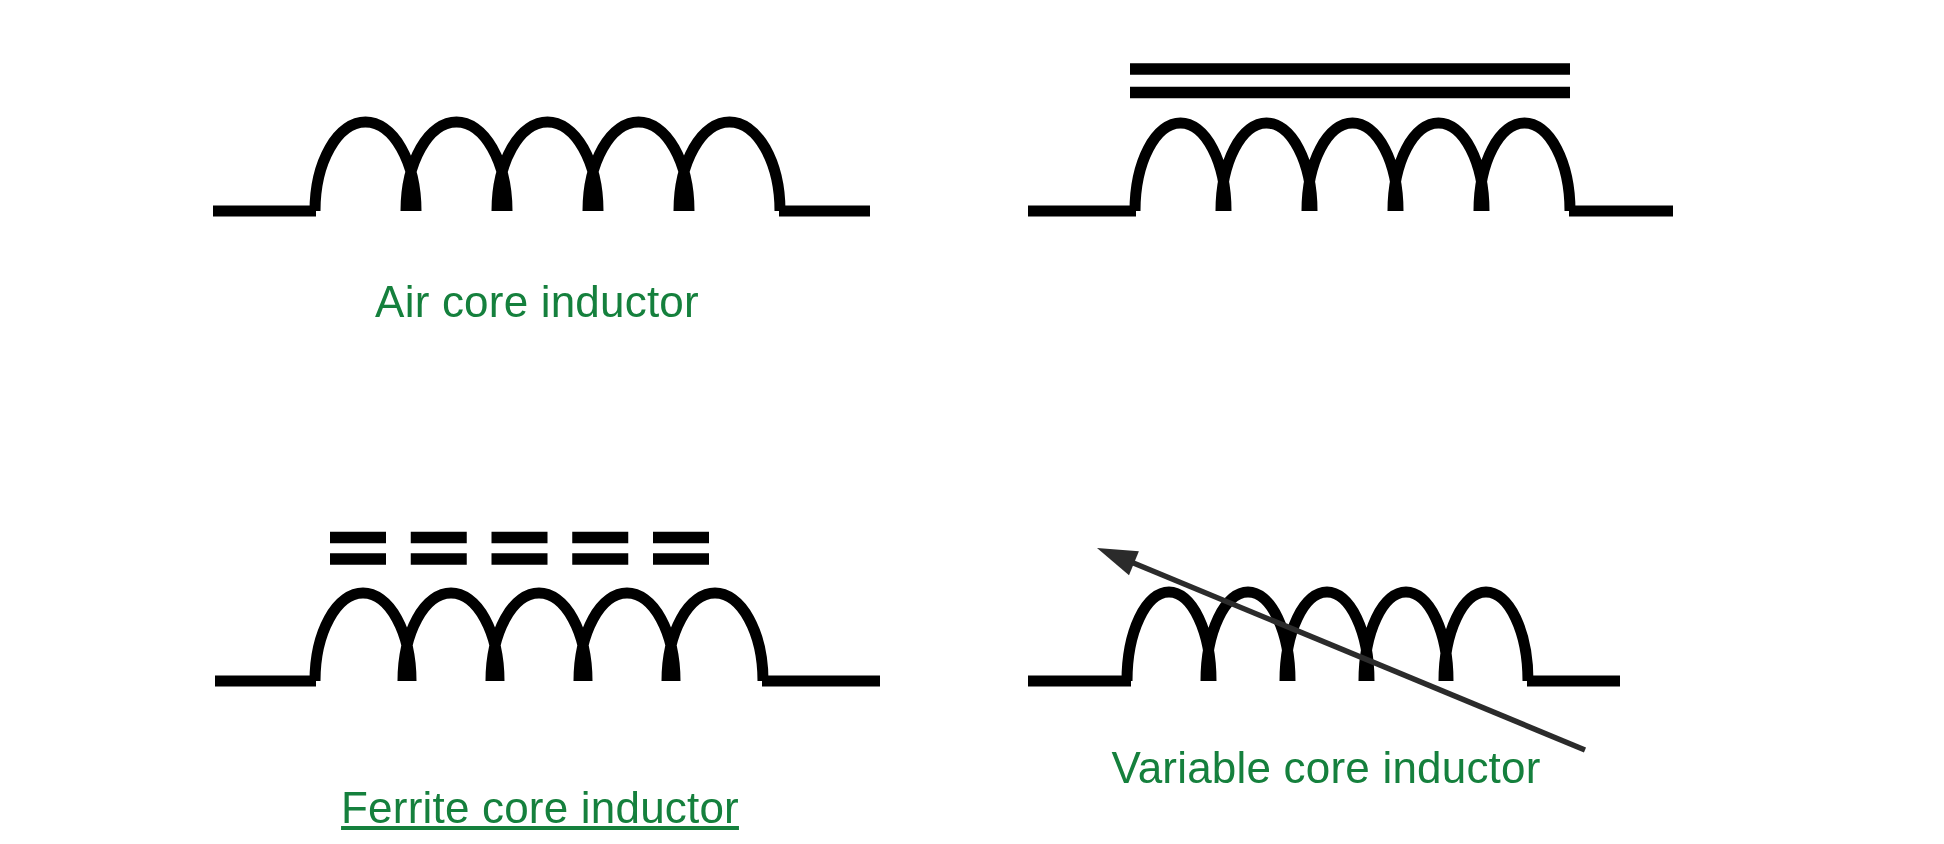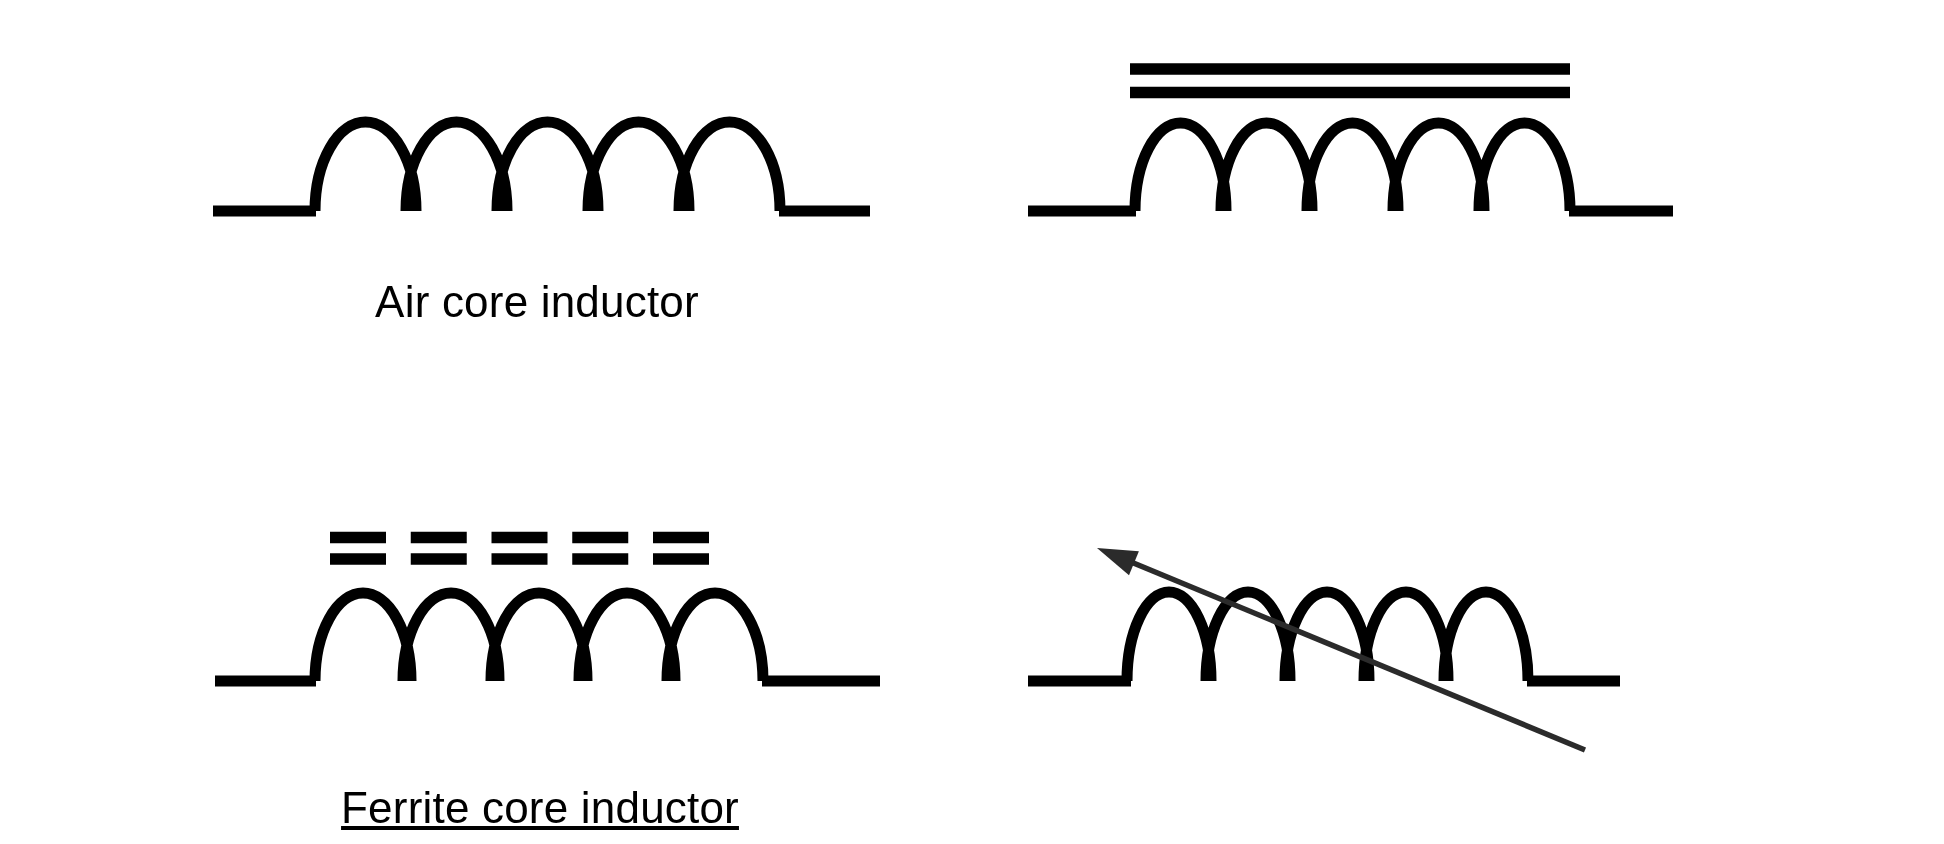--- a/index.html
+++ b/index.html
@@ -22,21 +22,21 @@
     width: 1944px;
     height: 844px;
   }
   .sym-label {
     position: absolute;
     width: 800px;
     text-align: center;
     font-size: 44px;
     line-height: 44px;
     font-weight: 400;
-    color: #000000;
+    color: #15803d;
     letter-spacing: 0.2px;
     white-space: nowrap;
     user-select: none;
   }
   #label-air      { left: 137px;  top: 280px; }
   #label-iron     { left: 930px;  top: 280px; }
   #label-ferrite  { left: 140px;  top: 786px; text-decoration: underline; }
   #label-variable { left: 926px;  top: 746px; }
 </style>
 </head>
@@ -91,14 +91,15 @@
         <polygon points="1097,548 1138.9,551.3 1129,575.3" fill="#2b2b2b"></polygon>
       </g>
     </g>
   </svg>
 
   <div id="label-air" class="sym-label">Air core inductor</div>
 
 
   <div id="label-ferrite" class="sym-label">Ferrite core inductor</div>
 
+  <div id="label-variable" class="sym-label">Variable core inductor</div>
 
 </div>
 
 </body></html>

